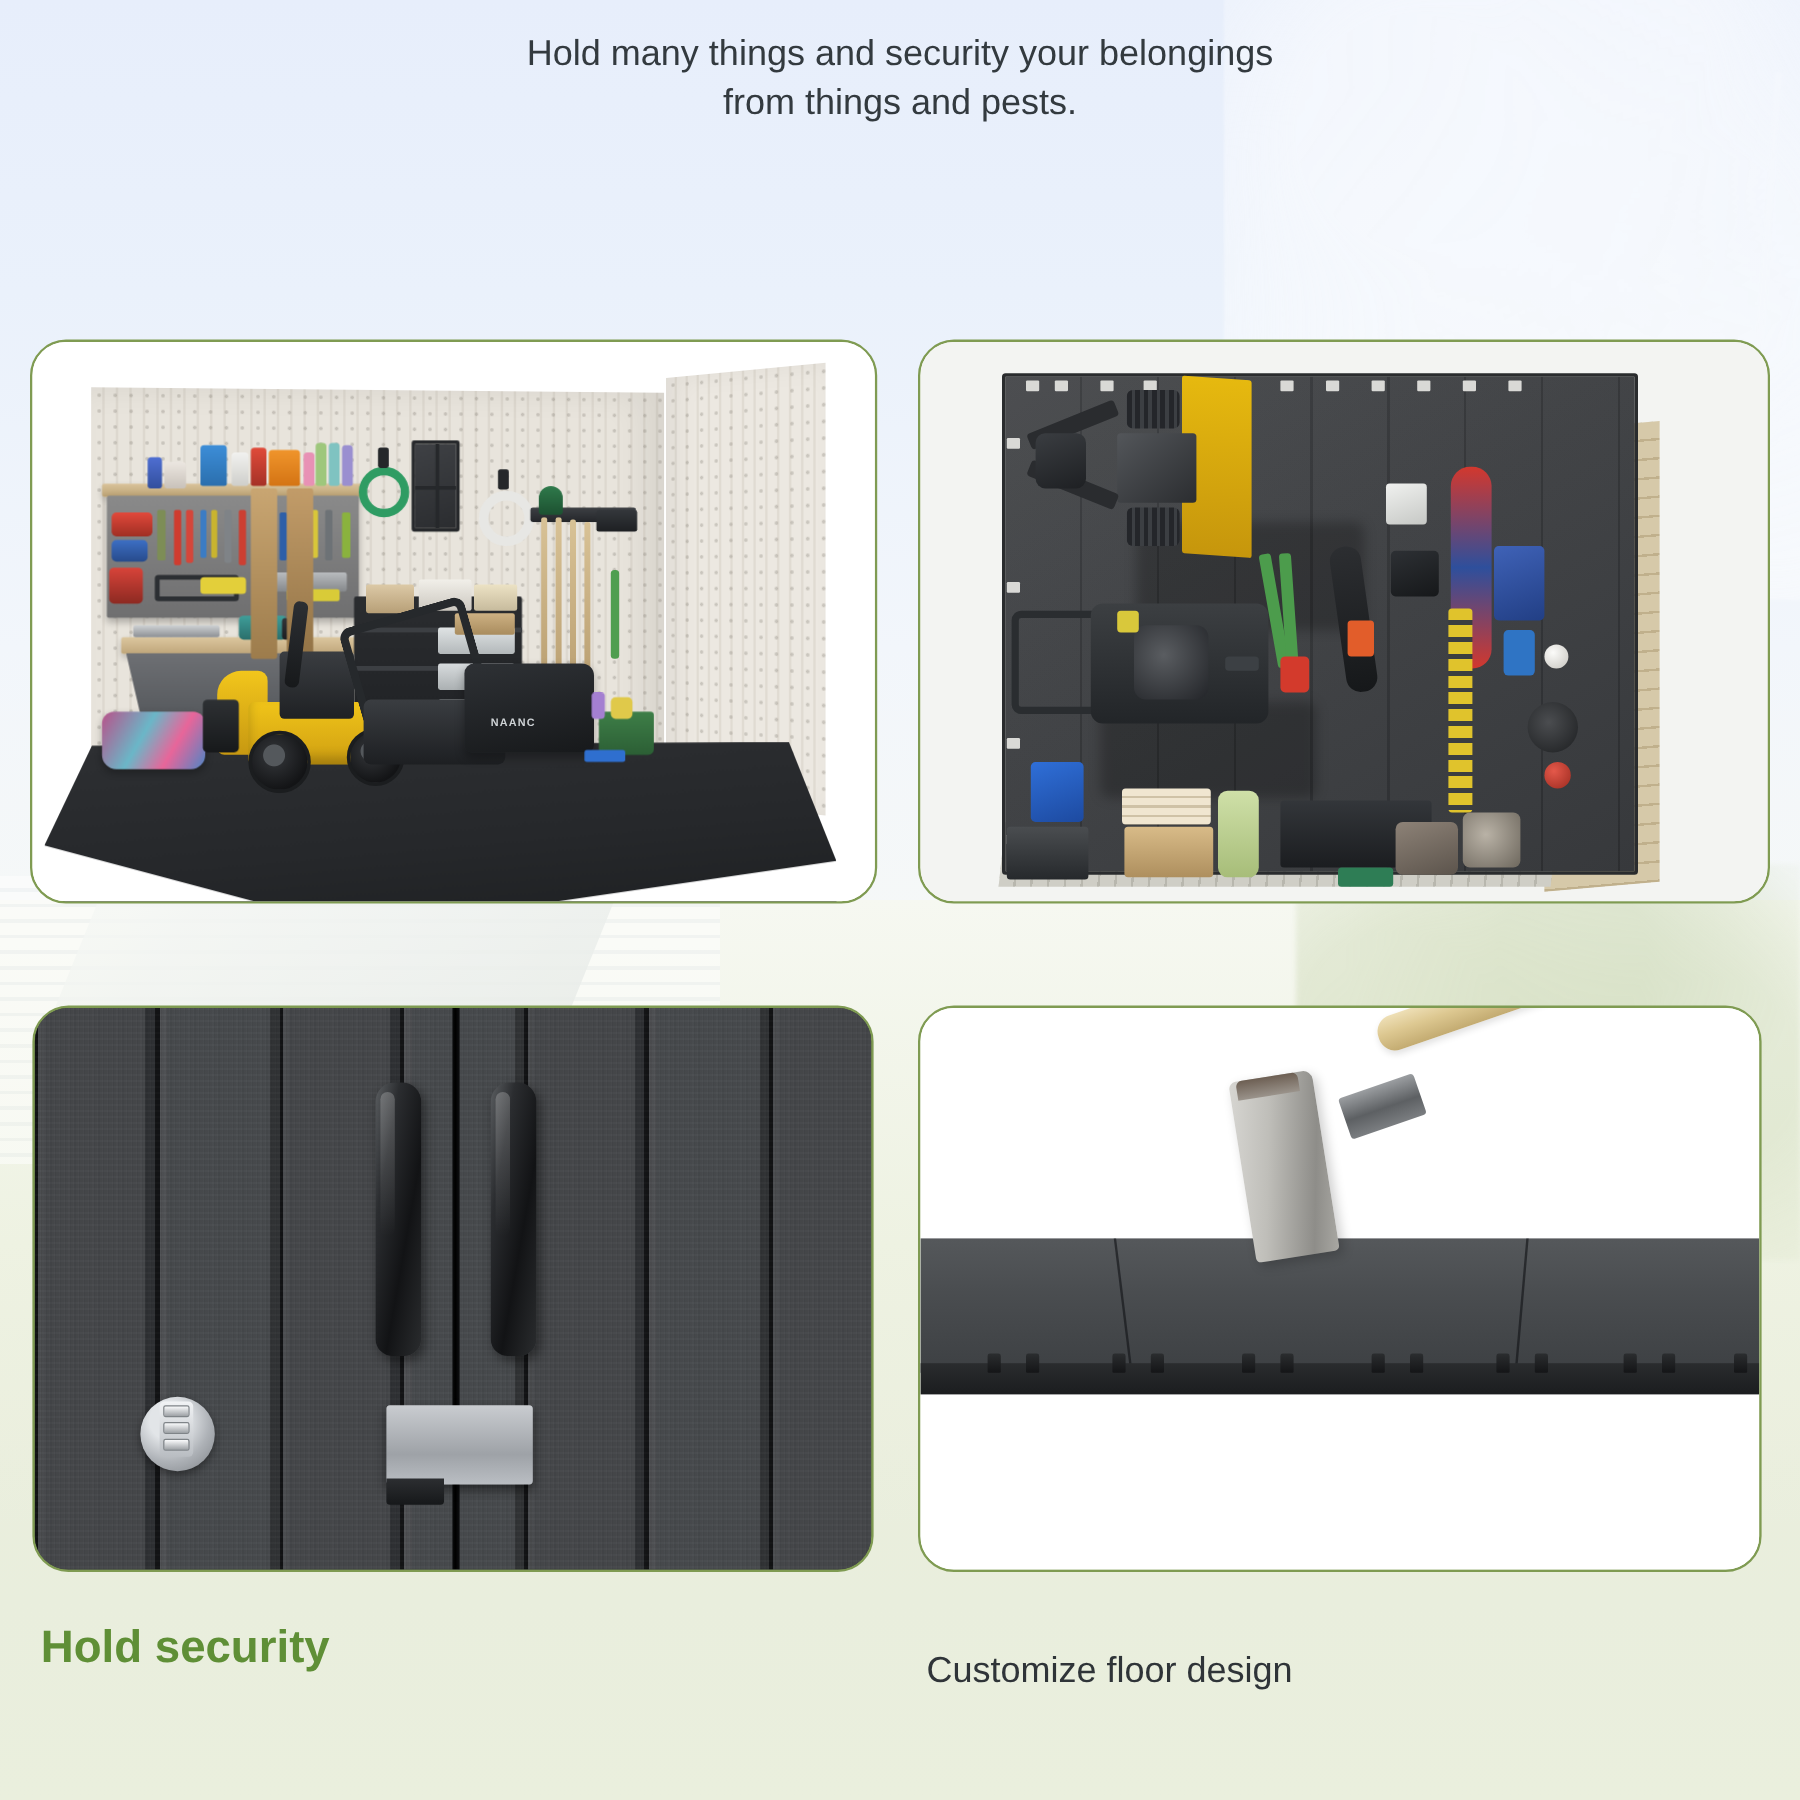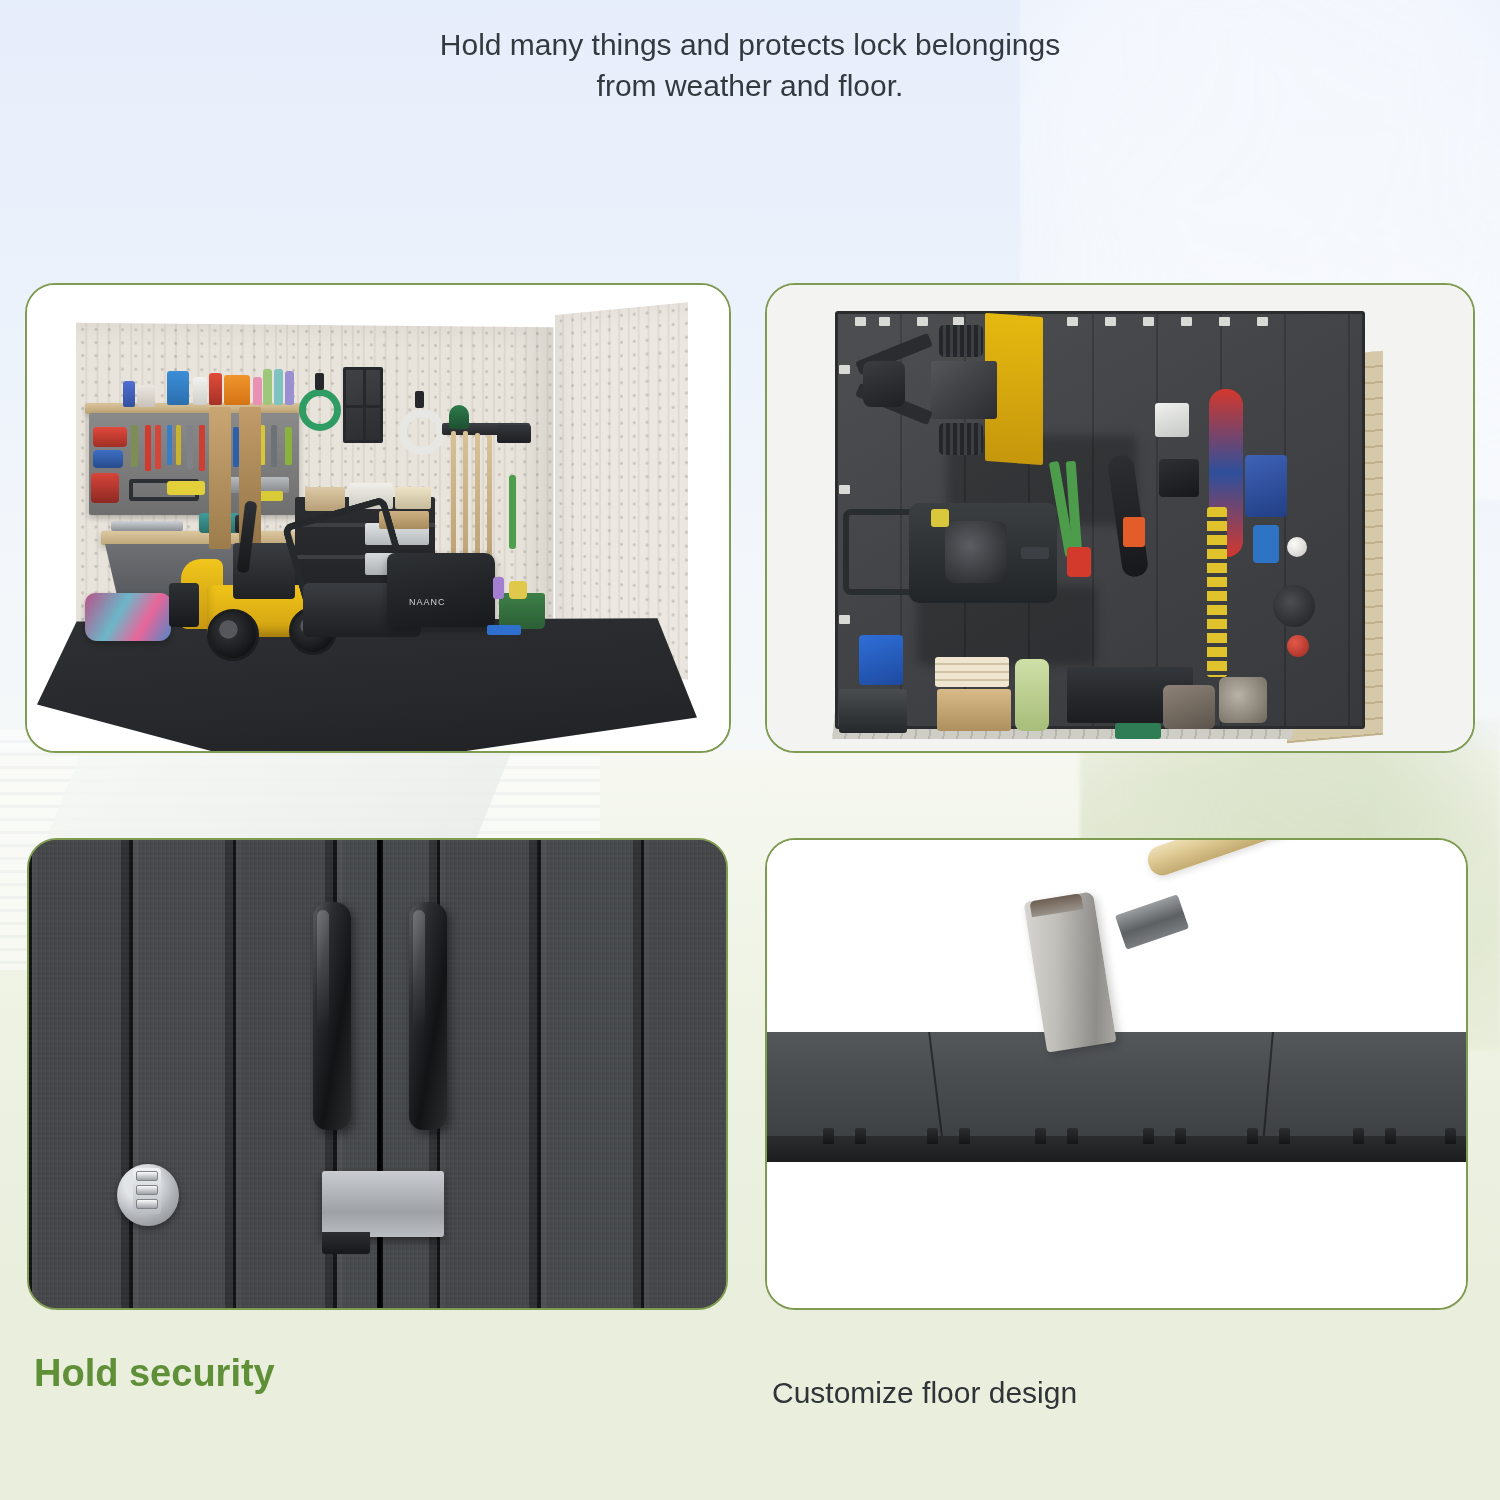--- a/index.html
+++ b/index.html
@@ -231,21 +231,21 @@
     transform:rotate(-16deg);
   }
   .s1-bag{
     position:absolute; left:360px; top:268px; width:108px; height:74px;
     background:linear-gradient(170deg,#2e3135,#17191b);
     border-radius:8px 10px 6px 6px;
     box-shadow:0 4px 8px rgba(0,0,0,.3);
   }
   .s1-bag-logo{
     position:absolute; left:22px; top:44px; color:#cfd3d6;
-    font-size:9px; letter-spacing:1px; font-weight:normal;
+    font-size:9px; letter-spacing:1px; font-weight:bold;
   }
   .s1-duffel{
     position:absolute; left:58px; top:308px; width:86px; height:48px;
     background:linear-gradient(120deg,#b9528a,#6bb7c8 40%,#e8669a 68%,#4e86c6);
     border-radius:10px 10px 12px 12px;
     box-shadow:0 3px 6px rgba(0,0,0,.25);
   }
   .s1-basket{
     position:absolute; left:472px; top:308px; width:46px; height:36px;
     background:linear-gradient(180deg,#3e7f48,#2c5f35);
@@ -421,22 +421,22 @@
   <div class="bg-sky"></div>
   <div class="bg-tree"></div>
   <div class="bg-ground"></div>
   <div class="bg-house"></div>
   <div class="bg-foliage-r"></div>
   <div class="bg-grass"></div>
 </div>
 
 <div id="header">
   <div id="subtitle">
-    <div>Hold many things and protects lock belongings</div>
-    <div>from weather and floor.</div>
+    <div>Hold many things and security your belongings</div>
+    <div>from things and pests.</div>
   </div>
 </div>
 
 <div class="card" id="card-tl">
   <div class="s1">
 
     <div class="s1-wall-back">
       <div class="s1-pegdots"></div>
     </div>
     <div class="s1-wall-right">

